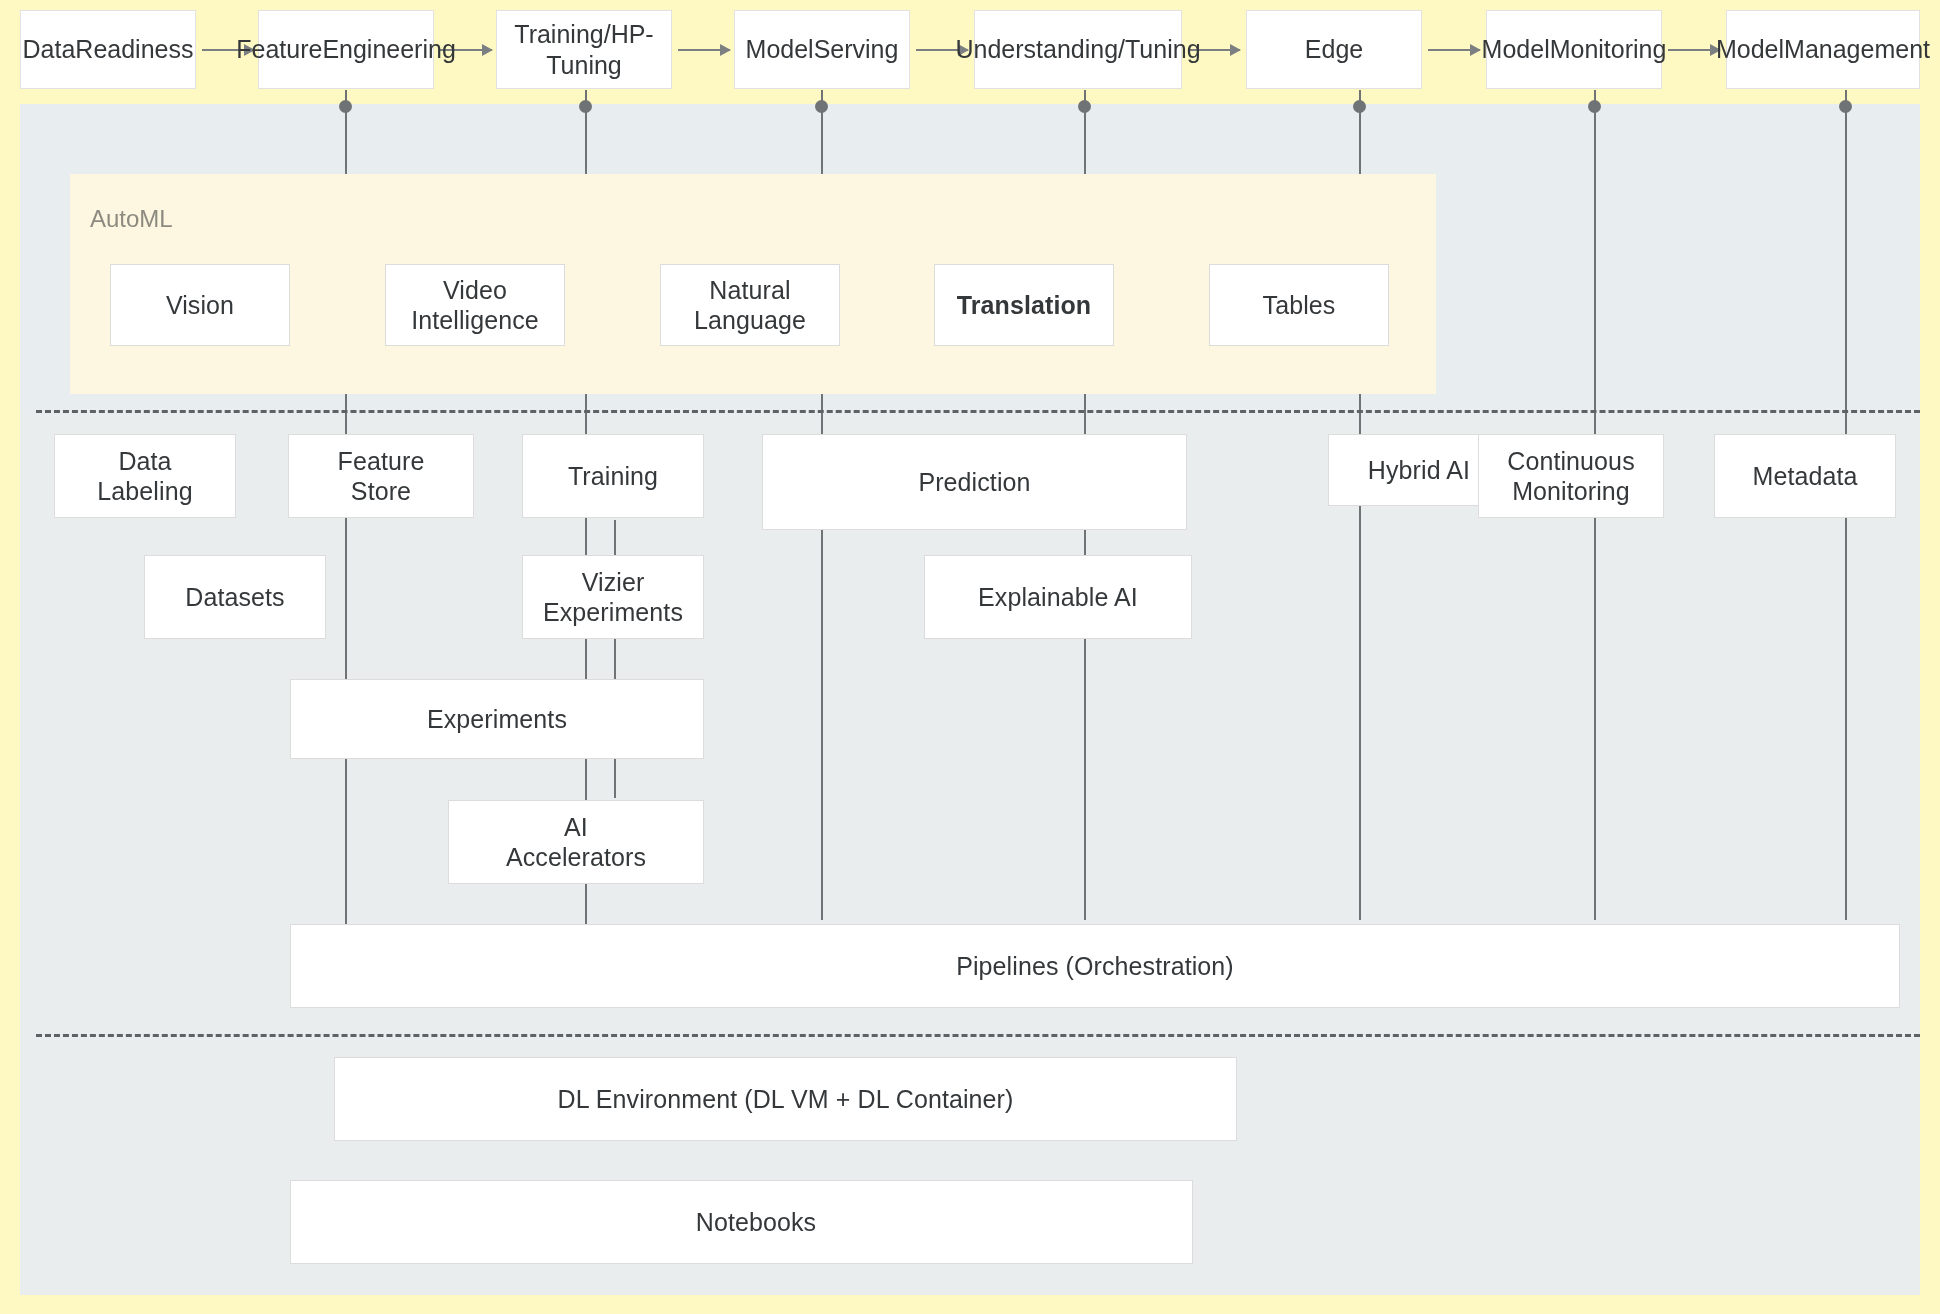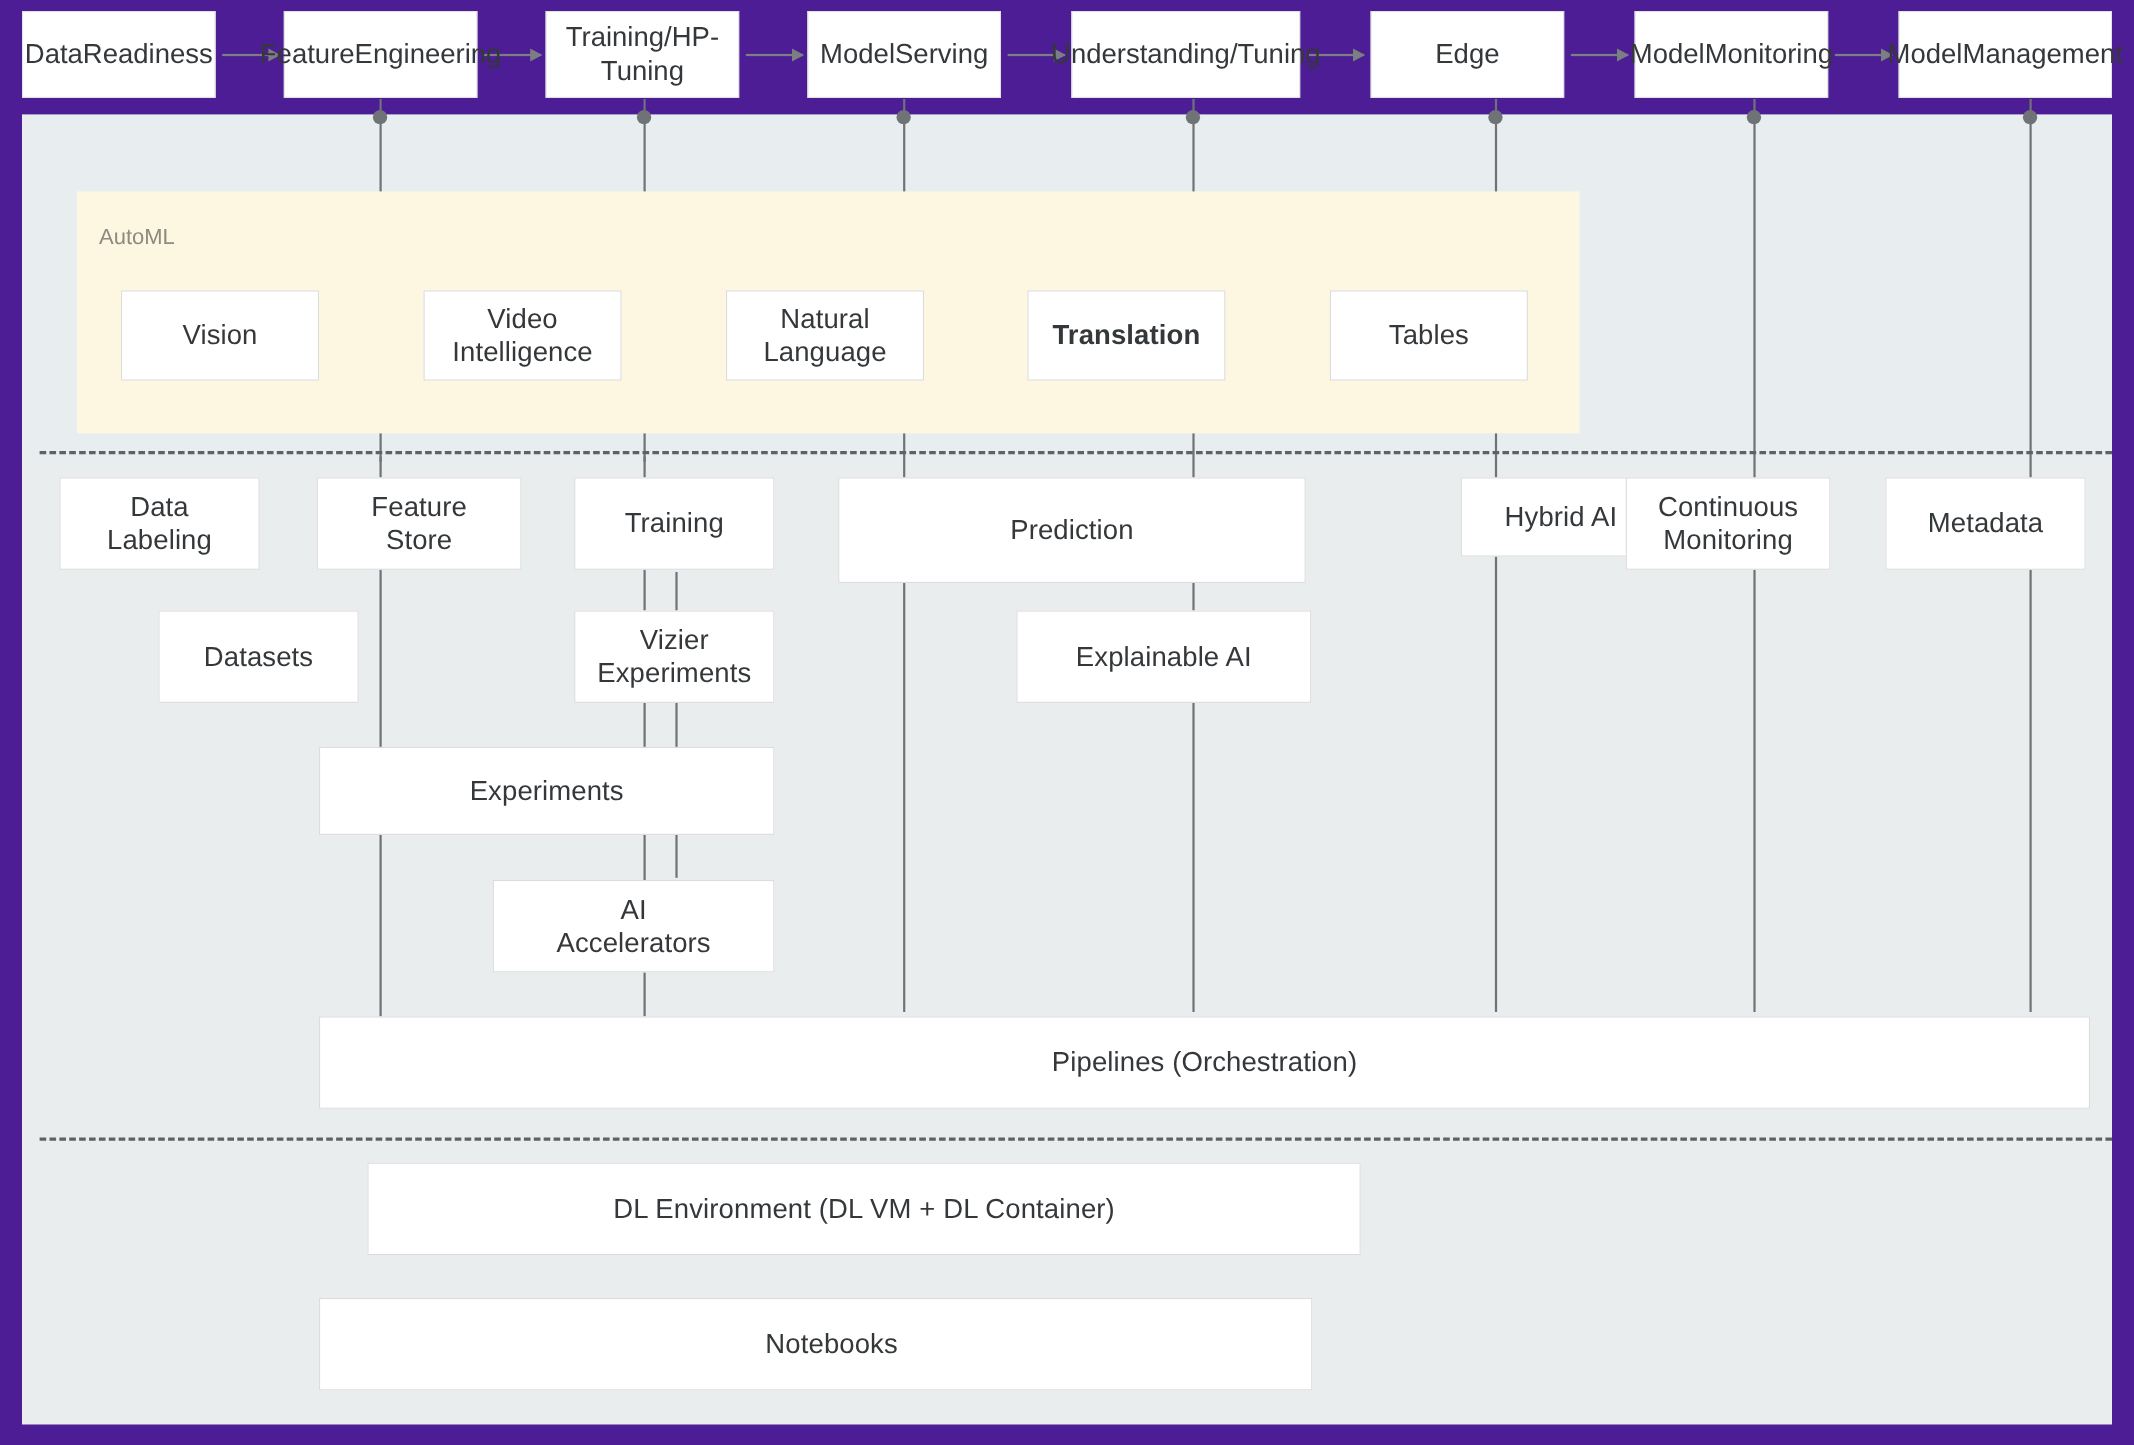--- a/index.html
+++ b/index.html
@@ -4,21 +4,21 @@
 <style>
   html, body {
     margin: 0;
     padding: 0;
     background: #ffffff;
   }
   #canvas {
     position: relative;
     width: 1940px;
     height: 1314px;
-    background: #4c1d95;
+    background: #fef9c3;
     font-family: "Liberation Sans", sans-serif;
     overflow: hidden;
   }
 
   
   .bg-panel {
     position: absolute;
     background: #e9edee;
   }
   .bg-panel-top {
@@ -105,21 +105,21 @@
 
   
   #automl-group {
     position: absolute;
     background: #fdf6e0;
     z-index: 4;
   }
   #automl-title {
     position: absolute;
     color: #8d8a80;
-    font-size: 20px;
+    font-size: 24px;
     z-index: 6;
   }
 </style>
 </head>
 <body>
 
 <div id="canvas">
 
   <div class="bg-panel-top" style="left:20px; top:104px; width:1900px; height:306px;"></div>
   <div class="bg-panel" style="left:20px; top:410px; width:1900px; height:885px;"></div>

